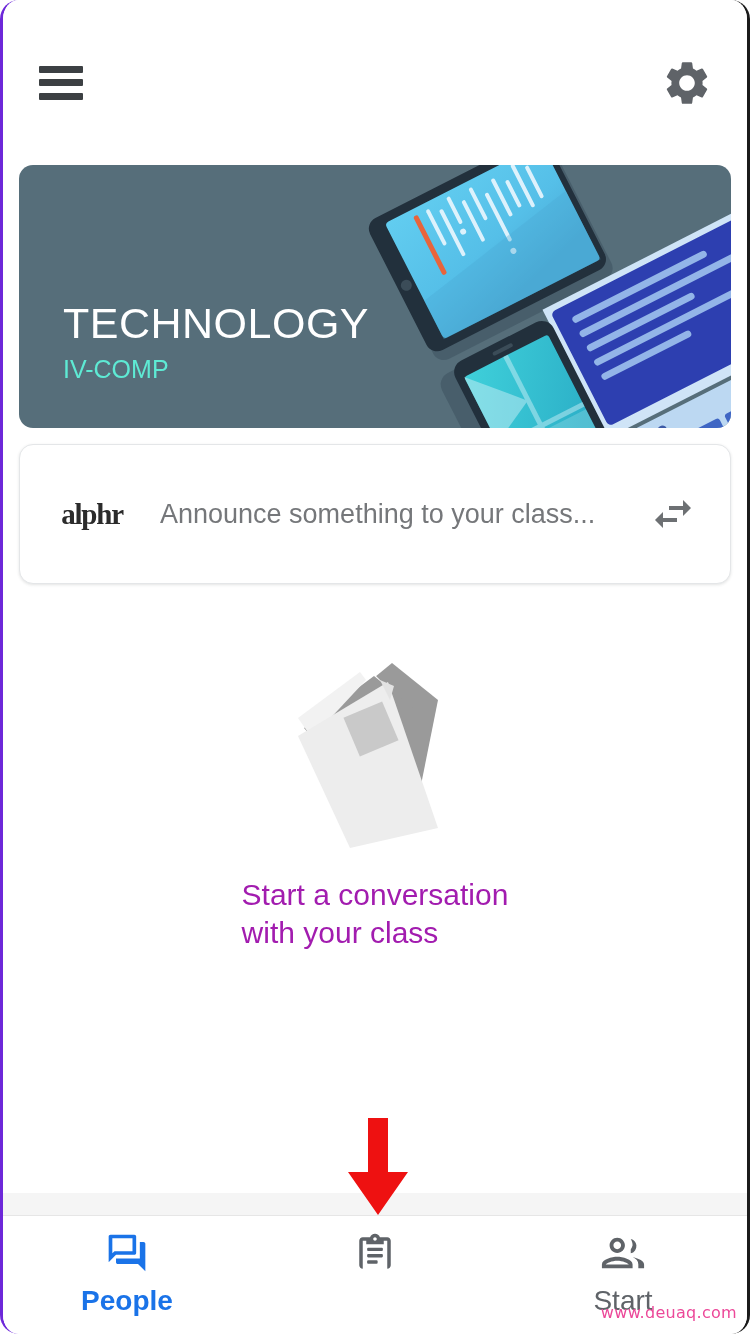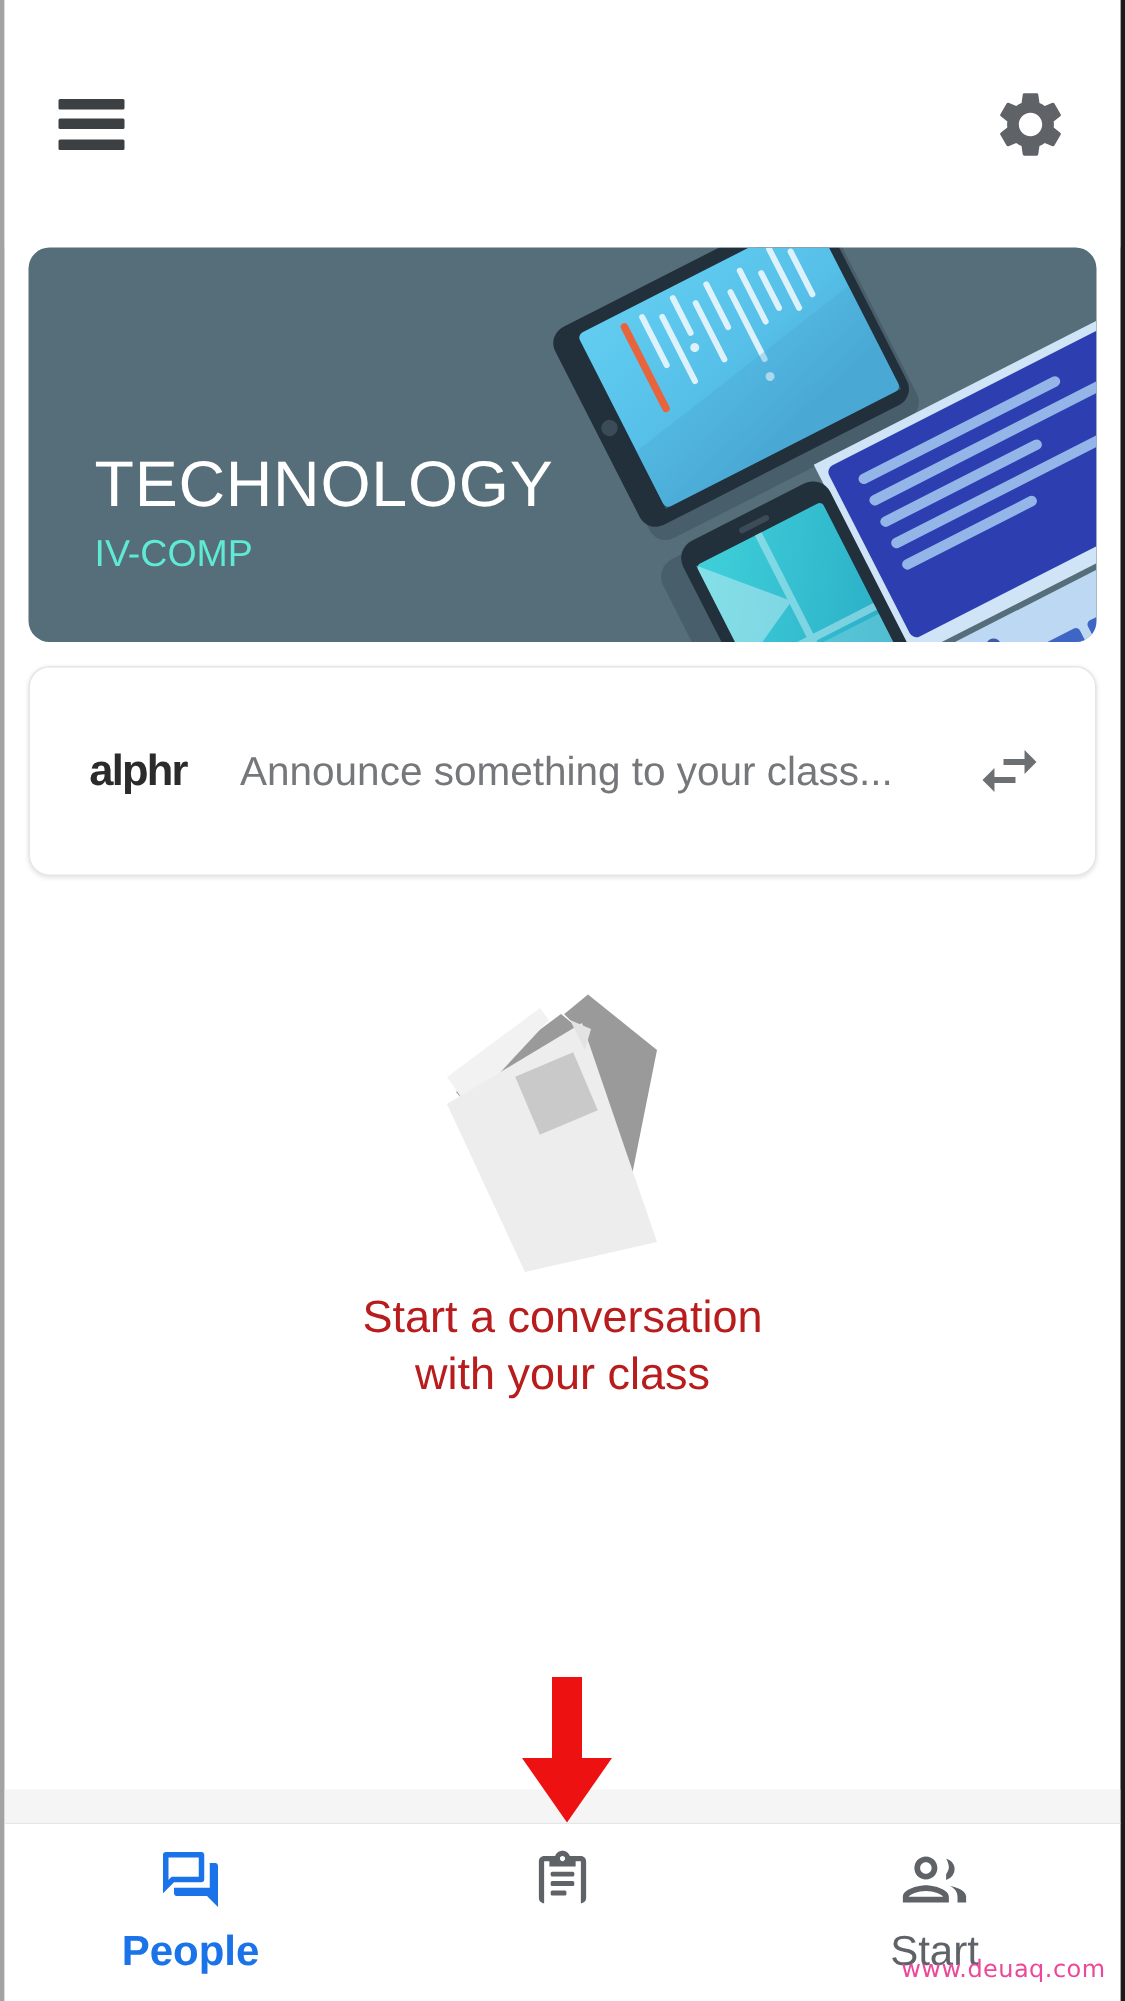--- a/index.html
+++ b/index.html
@@ -10,23 +10,24 @@
     overflow: hidden;
     background: #ffffff;
     font-family: "Liberation Sans", sans-serif;
   }
 
   .phone {
     position: relative;
     width: 750px;
     height: 1334px;
     background: #ffffff;
-    border-left: 3px solid #a3a3a3;
+    border-left: 3px solid #6d28d9;
     border-right: 3px solid #1b1b1b;
     overflow: hidden;
+    border-radius: 19px;
   }
 
   
   .appbar {
     position: absolute;
     top: 0; left: 0; right: 0;
     height: 165px;
     display: flex;
     align-items: center;
     justify-content: space-between;
@@ -119,21 +120,21 @@
   .avatar {
     width: 76px;
     flex: 0 0 76px;
     display: flex;
     align-items: center;
     justify-content: center;
     font-size: 29px;
     font-weight: 700;
     letter-spacing: -1.2px;
     color: #2b2b2b;
-    font-family: Liberation Sans, sans-serif;
+    font-family: Liberation Serif, serif;
   }
 
   .announce-placeholder {
     flex: 1;
     margin-left: 30px;
     font-size: 27px;
     color: #75777a;
   }
 
   .swap-btn {
@@ -150,25 +151,25 @@
   .empty-state {
     position: absolute;
     top: 640px;
     left: 0; right: 0;
     display: flex;
     flex-direction: column;
     align-items: center;
   }
   .empty-art { width: 210px; height: 212px; }
   .empty-text {
-    margin-top: 8px;
-    text-align: center;
+    margin-top: 24px;
+    text-align: left;
     font-size: 30px;
     line-height: 1.28;
-    color: #b91c1c;
+    color: #a21caf;
   }
 
   
   .red-arrow {
     position: absolute;
     left: 342px;
     top: 1118px;
     width: 66px;
     height: 98px;
     z-index: 20;

